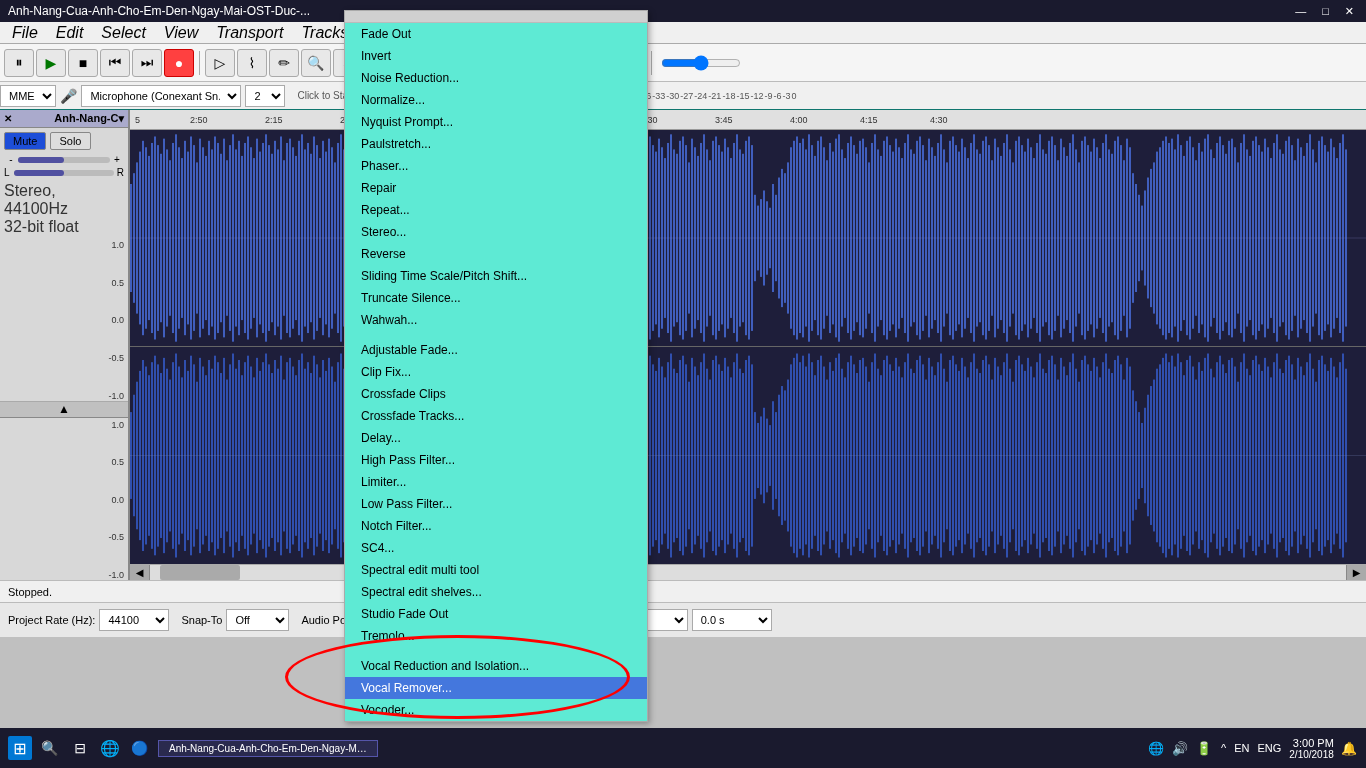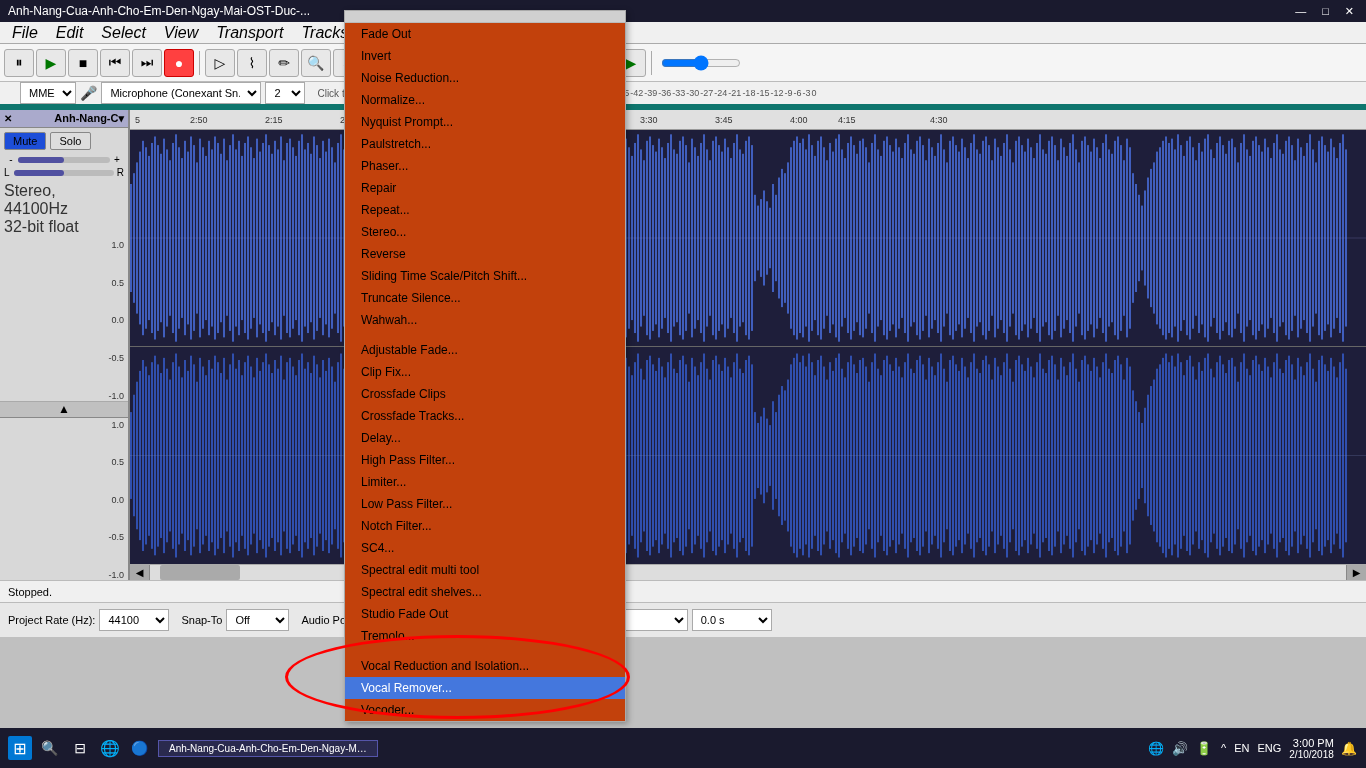--- a/index.html
+++ b/index.html
@@ -56,22 +56,22 @@
     }
     .tb-btn.red { background: #ff4040; color: white; border-color: #cc0000; }
     .tb-sep { width: 1px; height: 24px; background: #aaa; margin: 0 3px; }
 
     
     #device-bar {
       background: #f0f0f0;
       height: 28px;
       display: flex;
       align-items: center;
-      padding: 0 20px;
-      border-bottom: 6px solid #0f766e;
+      padding: 0 0;
+      border-bottom: 1px solid #0f766e;
       gap: 4px;
     }
     .dev-select {
       height: 22px;
       font-size: 11px;
       border: 1px solid #aaa;
       background: white;
       padding: 0 4px;
     }
 
@@ -182,22 +182,22 @@
       overflow: hidden;
       text-overflow: ellipsis;
       white-space: nowrap;
     }
 
     
     #dropdown-menu {
       position: absolute;
       top: 10px;
       left: 344px;
-      width: 282px;
-      background: #c2410c;
+      width: 304px;
+      background: #5eead4;
       border: 1px solid #aaa;
       box-shadow: 2px 2px 6px rgba(0,0,0,0.3);
       z-index: 1000;
       font-size: 12px;
     }
     .menu-header {
       background: #d0d0d0;
       height: 12px;
       border-bottom: 1px solid #bbb;
     }
@@ -385,21 +385,21 @@
       <span style="position:absolute;left:5px;">5</span>
       <span style="position:absolute;left:60px;">2:50</span>
       <span style="position:absolute;left:135px;">2:15</span>
       <span style="position:absolute;left:210px;">2:30</span>
       <span style="position:absolute;left:285px;">2:45</span>
       <span style="position:absolute;left:360px;">3:00</span>
       <span style="position:absolute;left:435px;">3:15</span>
       <span style="position:absolute;left:510px;">3:30</span>
       <span style="position:absolute;left:585px;">3:45</span>
       <span style="position:absolute;left:660px;">4:00</span>
-      <span style="position:absolute;left:708px;">4:15</span>
+      <span style="position:absolute;left:730px;">4:15</span>
       <span style="position:absolute;left:800px;">4:30</span>
     </div>
 
     <div id="waveform-area" style="flex:1;background:#2a2a2a;position:relative;overflow:hidden;">
 
       <div style="height:50%;border-bottom:1px solid #666;background:#1e1e3a;position:relative;">
         <svg width="100%" height="100%" xmlns="http://www.w3.org/2000/svg">
 
           <rect width="100%" height="100%" fill="#1e1e3a"></rect>
 

